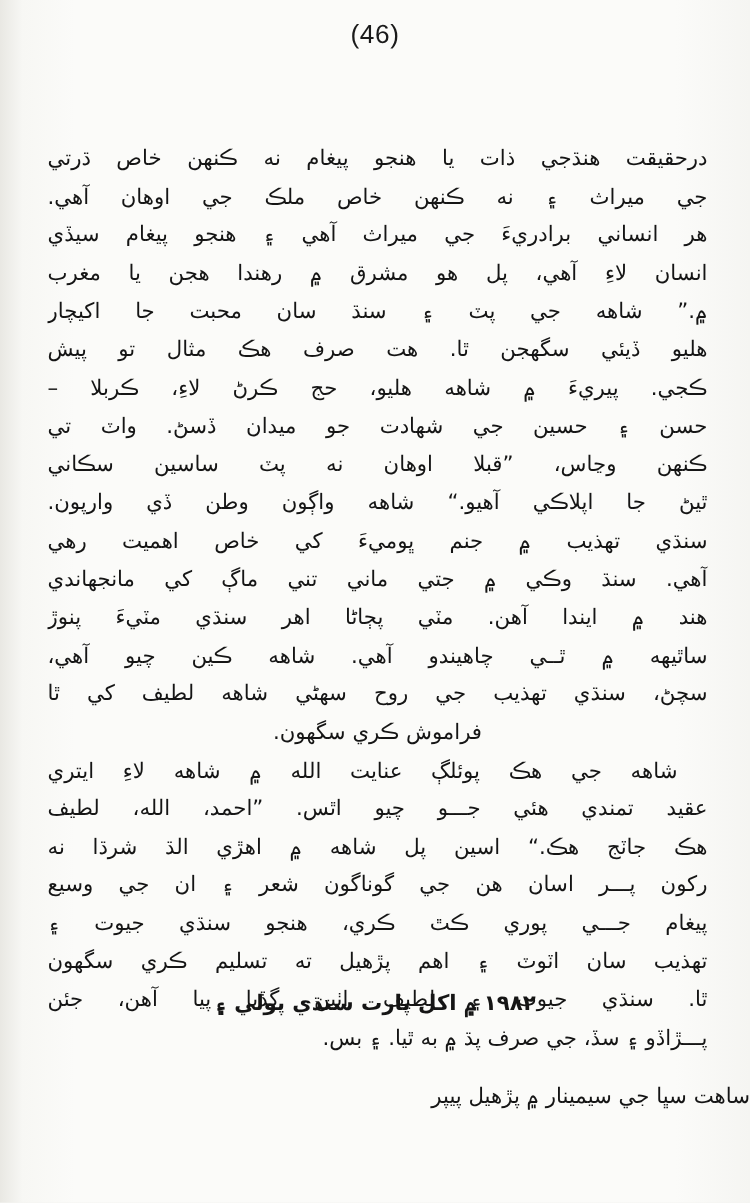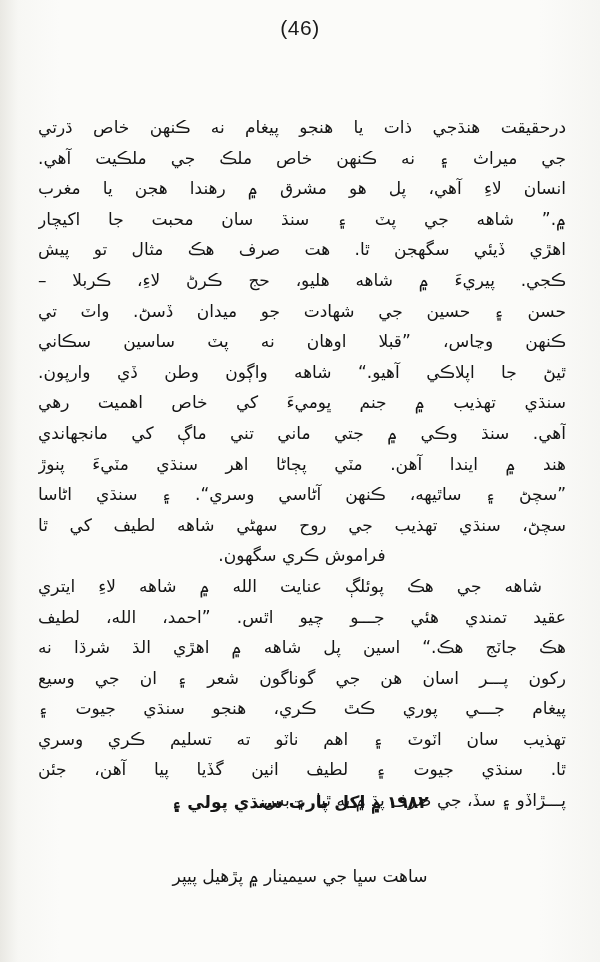--- a/index.html
+++ b/index.html
@@ -32,50 +32,51 @@
     .line.last { text-align-last: right; }
     .line.center { text-align: right; text-align-last: center; }
     .line.indent { padding-right: 24px; }
     .sig {
       position: absolute; left: 0; width: 600px;
       direction: rtl; text-align: center;
       font-family: "DejaVu Sans", sans-serif;
       font-size: 17px; color: #151515;
     }
     .sig.l1 { top: 792px; font-weight: bold; }
-    .sig.l2 { top: 866px; }
+    .sig.l2 { top: 866px; text-align: right; }
   </style>
 </head>
 <body>
 
 <div class="page">
   <div class="page-number">(46)</div>
 
   <div class="body-text">
     <span class="line">درحقيقت هنڌجي ذات يا هنجو پيغام نه ڪنهن خاص ڌرتي</span>
-    <span class="line">جي ميراث ۽ نه ڪنهن خاص ملڪ جي ملڪيت آهي.</span>
+    <span class="line">جي ميراث ۽ نه ڪنهن خاص ملڪ جي اوهان آهي.</span>
+    <span class="line">هر انساني برادريءَ جي ميراث آهي ۽ هنجو پيغام سيڏي</span>
     <span class="line">انسان لاءِ آهي، پل هو مشرق ۾ رهندا هجن يا مغرب</span>
     <span class="line">۾.” شاهه جي پٽ ۽ سنڌ سان محبت جا اکيچار</span>
-    <span class="line">اهڙي ڏيئي سگهجن ٿا. هت صرف هڪ مثال تو پيش</span>
+    <span class="line">هليو ڏيئي سگهجن ٿا. هت صرف هڪ مثال تو پيش</span>
     <span class="line">ڪجي. پيريءَ ۾ شاهه هليو، حج ڪرڻ لاءِ، ڪربلا –</span>
     <span class="line">حسن ۽ حسين جي شهادت جو ميدان ڏسڻ. واٽ تي</span>
     <span class="line">ڪنهن وڃاس، ”قبلا اوهان نه پٽ ساسين سڪاني</span>
     <span class="line">ٿيڻ جا اپلاڪي آهيو.“ شاهه واڳون وطن ڏي وارپون.</span>
     <span class="line">سنڌي تهذيب ۾ جنم ڀوميءَ کي خاص اهميت رهي</span>
     <span class="line">آهي. سنڌ وڪي ۾ جتي ماني تني ماڳ کي مانجهاندي</span>
     <span class="line">هند ۾ ايندا آهن. مٽي پڄاڻا اهر سنڌي مٽيءَ پنوڙ</span>
-    <span class="line">”سچڻ ۽ ساٿيهه، ڪنهن آڻاسي وسري“. ۽ سنڌي اڻاسا</span>
+    <span class="line">ساٿيهه ۾ ٿــي چاهيندو آهي. شاهه ڪين چيو آهي،</span>
     <span class="line">سچڻ، سنڌي تهذيب جي روح سهڻي شاهه لطيف کي ٿا</span>
     <span class="line center">فراموش ڪري سگهون.</span>
 
     <span class="line indent">شاهه جي هڪ پوئلڳ عنايت الله ۾ شاهه لاءِ ايتري</span>
     <span class="line">عقيد تمندي هئي جـــو چيو اٿس. ”احمد، الله، لطيف</span>
     <span class="line">هڪ جاٽج هڪ.“ اسين پل شاهه ۾ اهڙي الڌ شرڌا نه</span>
     <span class="line">رکون پـــر اسان هن جي گوناگون شعر ۽ ان جي وسيع</span>
     <span class="line">پيغام جـــي پوري ڪٿ ڪري، هنجو سنڌي جيوت ۽</span>
-    <span class="line">تهذيب سان اٽوٽ ۽ اهم ناٽو ته تسليم ڪري وسري</span>
+    <span class="line">تهذيب سان اٽوٽ ۽ اهم پڙهيل ته تسليم ڪري سگهون</span>
     <span class="line">ٿا. سنڌي جيوت ۽ لطيف اٺين گڏيا پيا آهن، جئن</span>
     <span class="line last">پـــڙاڏو ۽ سڏ، جي صرف پڌ ۾ به ٿيا. ۽ بس.</span>
   </div>
 
   <div class="sig l1">١٩٨٢ ۾ اکل پارت سنڌي پولي ۽</div>
   <div class="sig l2">ساهت سڀا جي سيمينار ۾ پڙهيل پيپر</div>
 </div>
 
 </body></html>

